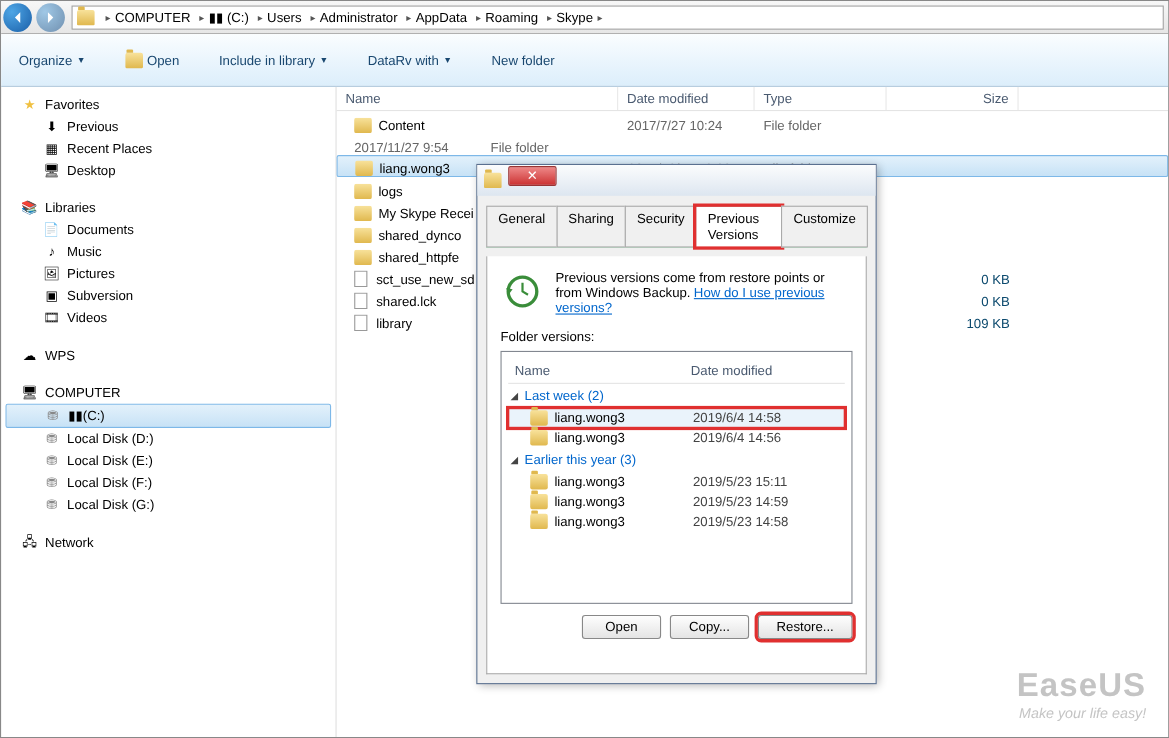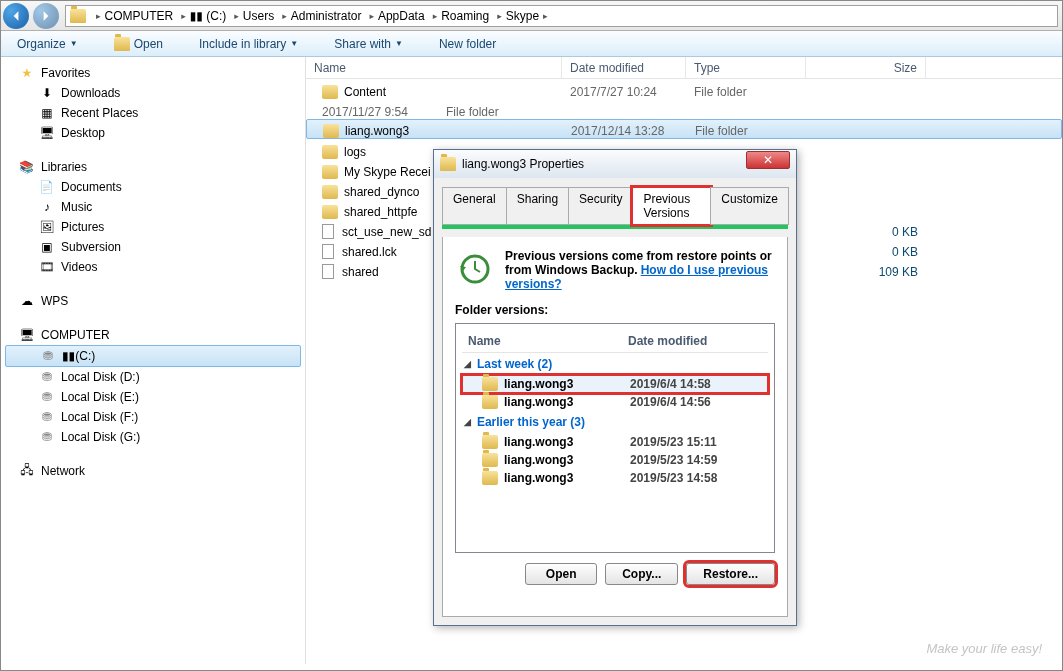--- a/index.html
+++ b/index.html
@@ -10,21 +10,21 @@
 .nav-btn { width: 26px; height: 26px; margin: 2px; border-radius: 50%; background: radial-gradient(circle at 30% 30%, #4ea6e6, #1a5fa8); display: flex; align-items: center; justify-content: center; color: #fff; cursor: pointer; }
 .nav-btn.disabled { background: radial-gradient(circle at 30% 30%, #a0c8e6, #7090b0); }
 .nav-btn svg { width: 12px; height: 12px; fill: #fff; }
 .breadcrumb { flex: 1; height: 22px; margin: 0 4px; border: 1px solid #a0a0a0; background: #fff; display: flex; align-items: center; padding: 0 4px; }
 .crumb { display: flex; align-items: center; padding: 0 2px; cursor: pointer; }
 .crumb .arrow { margin: 0 4px; font-size: 9px; color: #555; }
 .folder-icon-small { width: 16px; height: 14px; background: linear-gradient(#f8e29b, #e0b84e); border-radius: 2px 2px 1px 1px; margin-right: 4px; position: relative; }
 .folder-icon-small::before { content: ''; position: absolute; top: -3px; left: 1px; width: 6px; height: 3px; background: #e0b84e; border-radius: 1px 1px 0 0; }
 
 
-.toolbar { height: 26px; background: linear-gradient(#fafdff, #dceefb); border-bottom: 1px solid #b0c8dc; display: flex; align-items: center; padding: 0 8px; }
+.toolbar { height: 48px; background: linear-gradient(#fafdff, #dceefb); border-bottom: 1px solid #b0c8dc; display: flex; align-items: center; padding: 0 8px; }
 .tool-btn { padding: 4px 8px; color: #1a4870; cursor: pointer; display: flex; align-items: center; }
 .tool-btn .drop { margin-left: 4px; font-size: 8px; }
 .tool-sep { width: 20px; }
 
 
 .main { display: flex; height: calc(100% - 62px); }
 .sidebar { width: 305px; border-right: 1px solid #e0e0e0; padding: 6px 0; overflow: hidden; }
 .side-group { margin-bottom: 14px; }
 .side-head { display: flex; align-items: center; padding: 2px 6px 2px 18px; cursor: pointer; }
 .side-item { display: flex; align-items: center; padding: 2px 6px 2px 38px; cursor: pointer; }
@@ -54,25 +54,25 @@
 .folder-ico::before { content: ''; position: absolute; top: -3px; left: 1px; width: 6px; height: 3px; background: #e0b84e; border-radius: 1px 1px 0 0; }
 .doc-ico { background: #fff; border: 1px solid #999; width: 12px; height: 15px; margin-right: 8px; }
 
 
 .dialog { position: absolute; left: 432px; top: 148px; width: 364px; background: #f0f0f0; border: 1px solid #5a7090; box-shadow: 2px 2px 8px rgba(0,0,0,.3); }
 .dialog-title { height: 28px; background: linear-gradient(#fbfcfd, #dde6f0); display: flex; align-items: center; padding: 0 6px; }
 .dialog-title .t-icon { margin-right: 6px; }
 .dialog-title .t-text { flex: 1; }
 .dialog-close { width: 44px; height: 18px; background: linear-gradient(#e88, #c33); border: 1px solid #933; border-radius: 2px; display: flex; align-items: center; justify-content: center; color: #fff; cursor: pointer; position: relative; top: -4px; }
 .dialog-body { padding: 8px; }
-.tabs { display: flex; border-bottom: 5px solid #22c55e; margin-bottom: 8px; }
+.tabs { display: flex; border-bottom: 1px solid #22c55e; margin-bottom: 8px; }
 .tab { padding: 4px 10px; border: 1px solid #aaa; background: #f0f0f0; margin-right: -1px; cursor: pointer; position: relative; top: 1px; }
 .tab.active { background: #fff; border-bottom: 1px solid #fff; }
 .tab.highlight { outline: 3px solid #e03030; outline-offset: -1px; }
-.tab-content { background: #fff; border: 1px solid #aaa; border-top: none; padding: 12px; height: 380px; font-weight: bold; }
+.tab-content { background: #fff; border: 1px solid #aaa; border-top: none; padding: 12px; height: 380px; }
 .info-row { display: flex; margin-bottom: 12px; }
 .info-icon { width: 40px; height: 40px; margin-right: 10px; display: flex; align-items: center; justify-content: center; }
 .info-icon svg { width: 32px; height: 32px; }
 .info-text { flex: 1; font-size: 11px; }
 .info-text a { color: #0066cc; text-decoration: underline; cursor: pointer; }
 .versions-label { margin: 6px 0; }
 .versions-box { border: 1px solid #828790; height: 230px; background: #fff; padding: 6px; overflow: auto; }
 .vbox-head { display: flex; color: #4a5a70; border-bottom: 1px solid #e4e4e4; padding: 4px 6px; }
 .vbox-head .vn { width: 160px; }
 .vgroup { color: #0066cc; padding: 4px 2px; display: flex; align-items: center; }
@@ -148,39 +148,39 @@
       <span class="folder-icon-small"></span>
       <span>Open</span>
     </div>
   <div class="tool-sep"></div>
   <div class="tool-btn">
       <span>Include in library</span>
       <span class="drop">▼</span>
     </div>
   <div class="tool-sep"></div>
   <div class="tool-btn">
-      <span>Share with</span>
+      <span>DataRv with</span>
       <span class="drop">▼</span>
     </div>
   <div class="tool-sep"></div>
   <div class="tool-btn">
       <span>New folder</span>
     </div>
 </div>
 
 <div class="main">
   <div class="sidebar">
     <div class="side-group">
       <div class="side-head">
           <span class="side-icon star">★</span>
           <span>Favorites</span>
         </div>
       <div class="side-item">
           <span class="side-icon">⬇</span>
-          <span>Downloads</span>
+          <span>Previous</span>
         </div>
       <div class="side-item">
           <span class="side-icon">▦</span>
           <span>Recent Places</span>
         </div>
       <div class="side-item">
           <span class="side-icon">🖥</span>
           <span>Desktop</span>
         </div>
     </div>
@@ -332,34 +332,33 @@
             <span class="file-icon doc-ico"></span>
             <span>shared.lck</span>
           </div>
           <div class="fcell date"></div>
           <div class="fcell type"></div>
           <div class="fcell size">0 KB</div>
         </div>
         <div class="file-row">
           <div class="fcell name">
             <span class="file-icon doc-ico"></span>
-            <span>shared</span>
+            <span>library</span>
           </div>
           <div class="fcell date"></div>
           <div class="fcell type"></div>
           <div class="fcell size">109 KB</div>
         </div>
       </div>
   </div>
 </div>
 
 <div class="dialog">
   <div class="dialog-title">
     <span class="folder-icon-small t-icon"></span>
-    <span class="t-text">liang.wong3 Properties</span>
     <div class="dialog-close">✕</div>
   </div>
   <div class="dialog-body">
     <div class="tabs">
       <div class="tab">General</div>
       <div class="tab">Sharing</div>
       <div class="tab">Security</div>
       <div class="tab active highlight">Previous Versions</div>
       <div class="tab">Customize</div>
     </div>
@@ -432,14 +431,15 @@
       <div class="action-row">
         <div class="btn">Open</div>
         <div class="btn">Copy...</div>
         <div class="btn highlight">Restore...</div>
       </div>
     </div>
   </div>
 </div>
 
 <div class="watermark">
+  <div class="brand">EaseUS</div>
   <div class="slogan">Make your life easy!</div>
 </div>
 
 </body></html>

